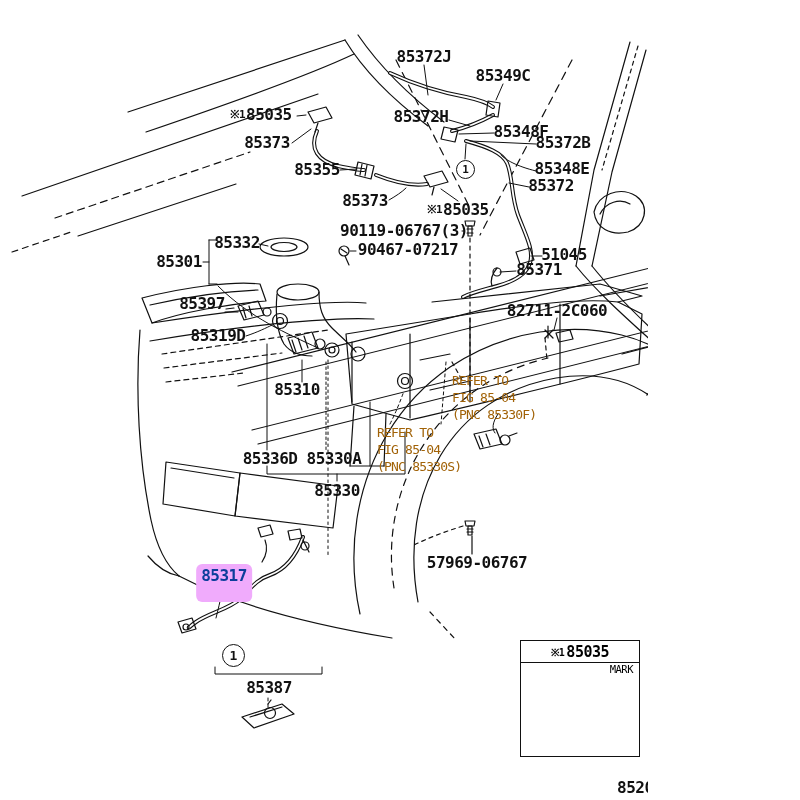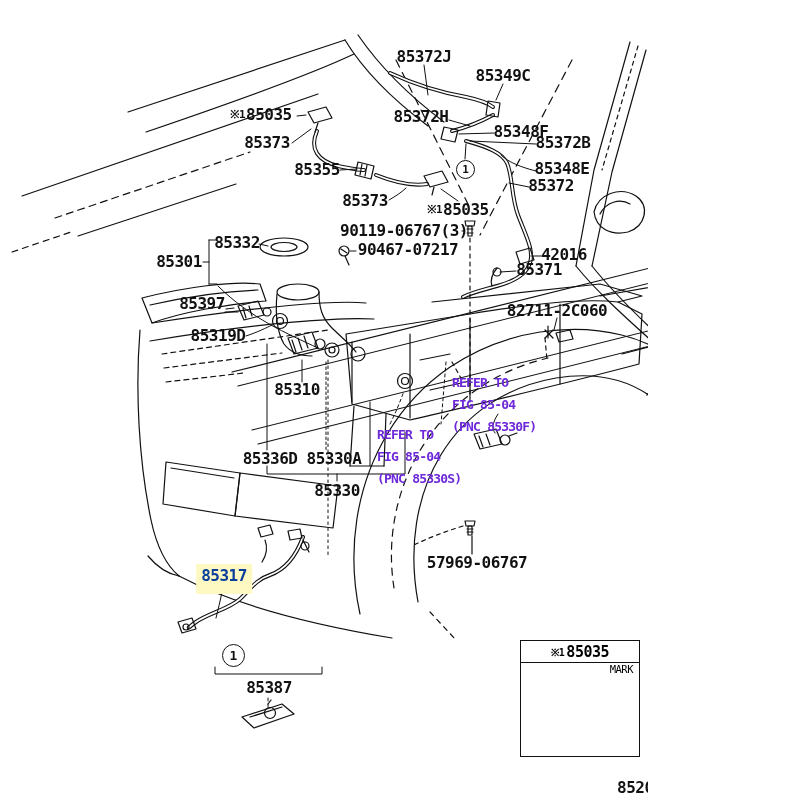--- a/index.html
+++ b/index.html
@@ -2,23 +2,23 @@
 <html><head>
 <meta charset="utf-8">
 <style>
   html,body{margin:0;padding:0;background:#fff;}
   #stage{position:relative;width:648px;height:800px;background:#ffffff;overflow:hidden;
          font-family:"DejaVu Sans Mono","Liberation Mono",monospace;}
   #art{position:absolute;left:0;top:0;}
   .lbl{position:absolute;transform:translateX(-50%);white-space:nowrap;
        font-weight:bold;font-size:16px;letter-spacing:-0.5px;color:#111;line-height:1;}
   .lbl .pfx{font-size:11px;font-weight:bold;vertical-align:2px;margin-right:1px;}
-  .note{position:absolute;font-weight:bold;font-size:13px;line-height:22px;
-        letter-spacing:-0.8px;color:#6d28d9;white-space:pre-line;}
-  .hl{background:#fef9c3;color:#0b3e9b;padding:2px 5px 9px 5px;border-radius:0;}
+  .note{position:absolute;font-weight:normal;font-size:13px;line-height:17px;
+        letter-spacing:-0.8px;color:#a16207;white-space:pre-line;}
+  .hl{background:#f0abfc;color:#0b3e9b;padding:2px 5px 17px 5px;border-radius:6px;}
   .callout{position:absolute;border:1.6px solid #111;border-radius:50%;color:#111;
            display:flex;align-items:center;justify-content:center;font-weight:bold;background:#fff;}
   .callout.small{width:17px;height:17px;font-size:11px;}
   .callout.big{width:21px;height:21px;font-size:13px;}
   #inset{position:absolute;left:520px;top:640px;width:118px;height:115px;
          border:1.6px solid #111;background:#fff;}
   #inset .hdr{height:21px;border-bottom:1.6px solid #111;display:flex;align-items:center;
               justify-content:center;font-weight:bold;font-size:15px;letter-spacing:-0.5px;}
   #inset .hdr .pfx{font-size:10px;vertical-align:1px;margin-right:2px;}
   #inset .mark{position:absolute;right:6px;top:22px;font-weight:normal;font-size:10.5px;letter-spacing:-0.5px;}
@@ -268,21 +268,21 @@
   <div class="lbl" style="left:562px;top:161px">85348E</div>
   <div class="lbl" style="left:551px;top:178px">85372</div>
   <div class="lbl" style="left:365px;top:193px">85373</div>
   <div class="lbl" style="left:458px;top:202px">
     <span class="pfx">※1</span><span>85035</span>
   </div>
   <div class="lbl" style="left:404px;top:223px">90119-06767(3)</div>
   <div class="lbl" style="left:237px;top:235px">85332</div>
   <div class="lbl" style="left:408px;top:242px">90467-07217</div>
   <div class="lbl" style="left:179px;top:254px">85301</div>
-  <div class="lbl" style="left:564px;top:247px">42016</div>
+  <div class="lbl" style="left:564px;top:247px">51045</div>
   <div class="lbl" style="left:539px;top:262px">85371</div>
   <div class="lbl" style="left:202px;top:296px">85397</div>
   <div class="lbl" style="left:557px;top:303px">82711-2C060</div>
   <div class="lbl" style="left:218px;top:328px">85319D</div>
   <div class="lbl" style="left:297px;top:382px">85310</div>
   <div class="note" style="left:452px;top:372px">REFER TO
 FIG 85-04
 (PNC 85330F)</div>
   <div class="note" style="left:377px;top:424px">REFER TO
 FIG 85-04

